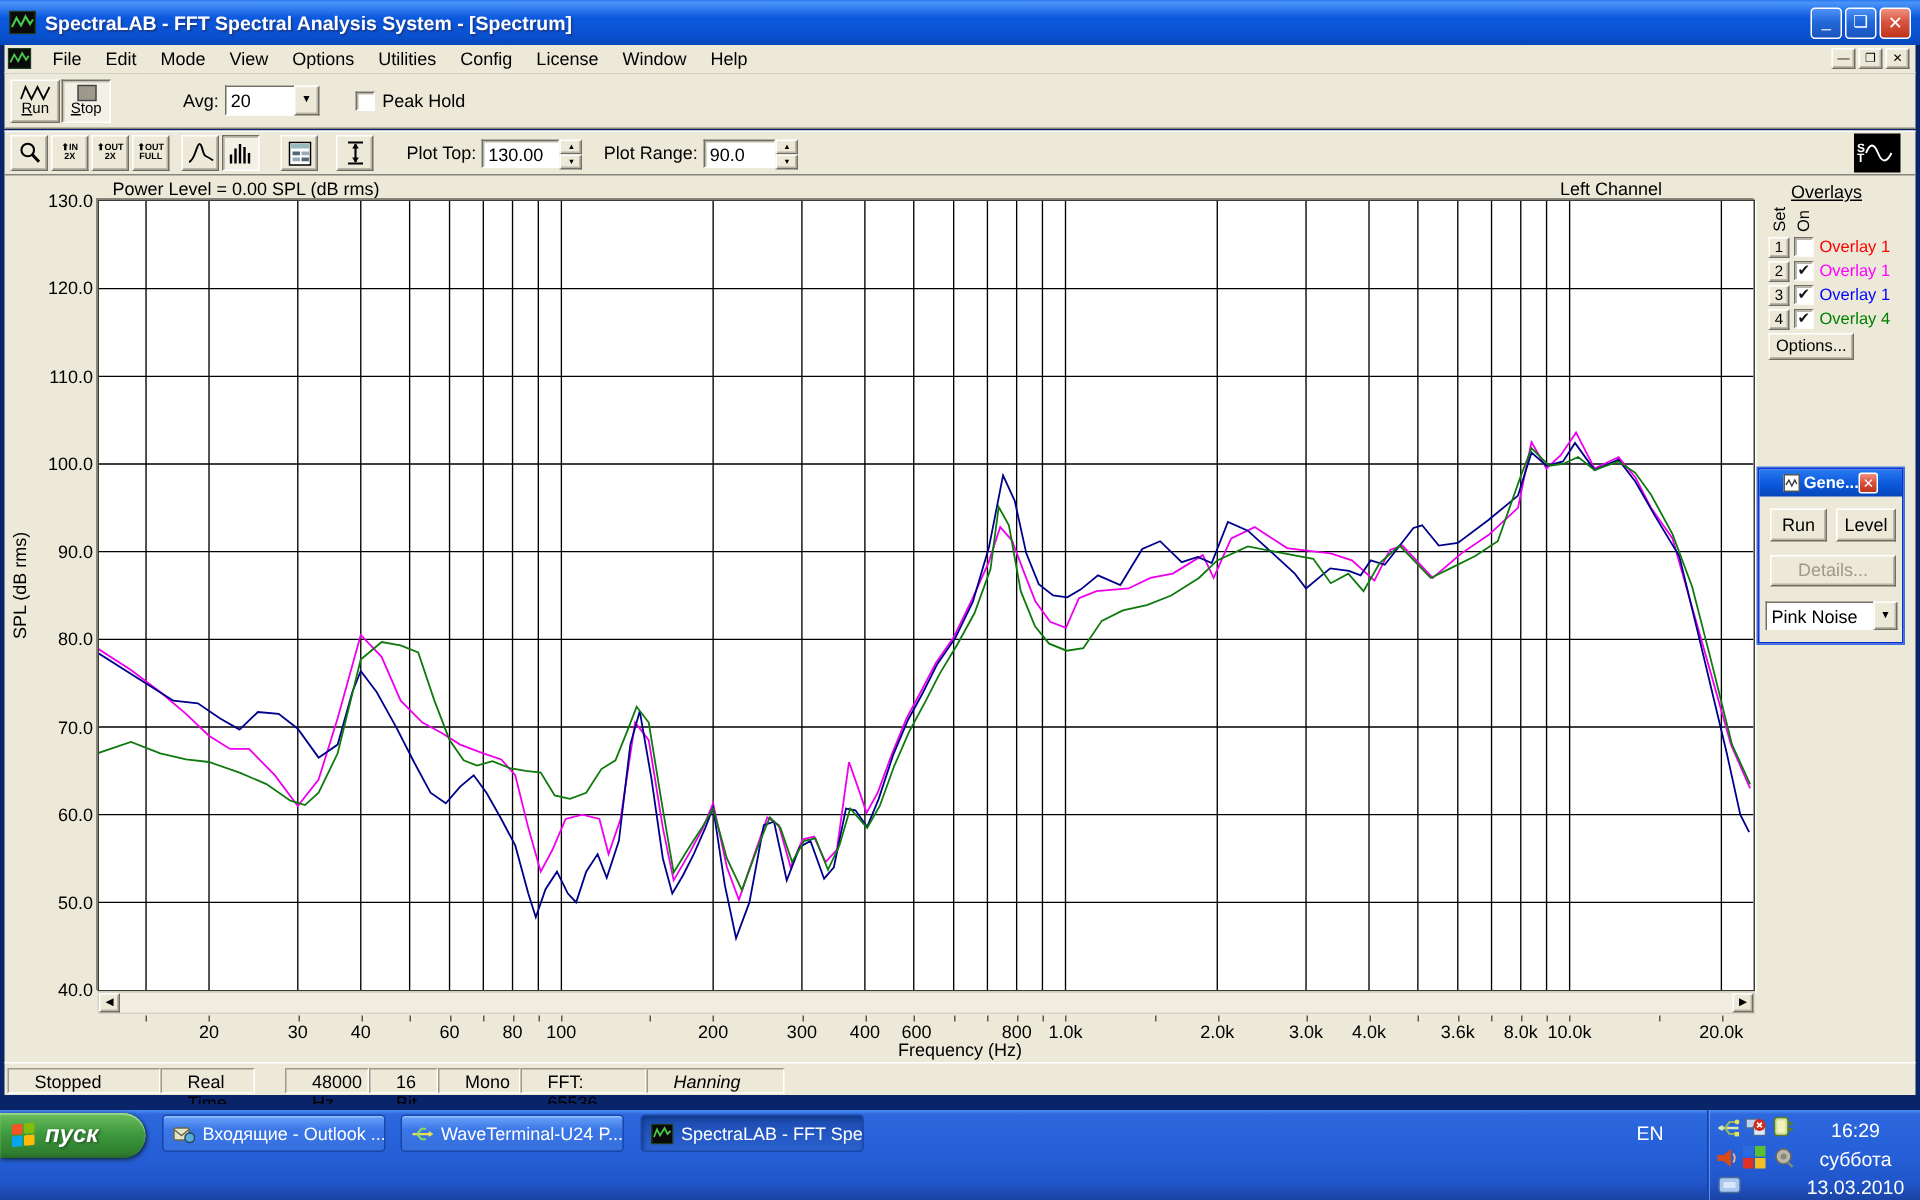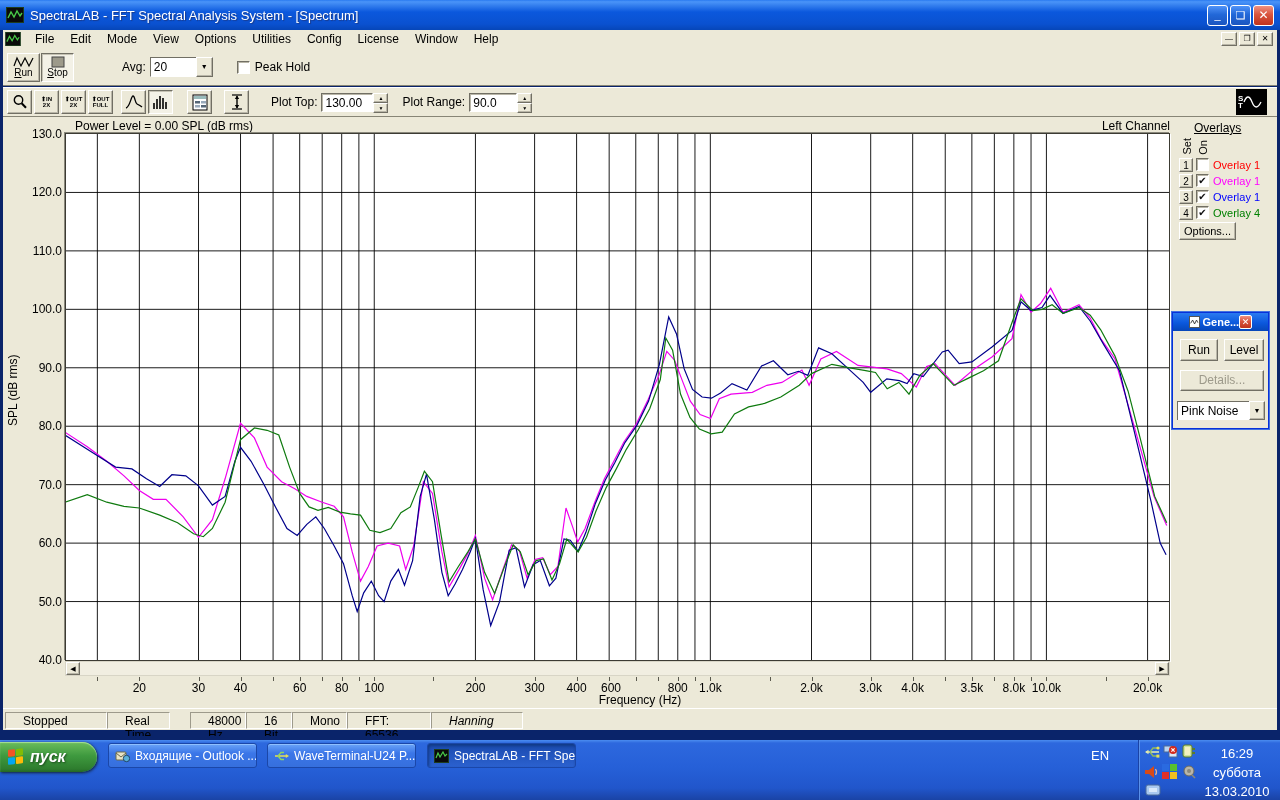--- a/index.html
+++ b/index.html
@@ -15,21 +15,21 @@
     border-right:1px solid #ffffff; border-bottom:1px solid #ffffff;
     box-shadow: inset 1px 1px 0 #c5c2b4; }
   .sunken { background:#ffffff; border-top:1px solid #716f64; border-left:1px solid #716f64;
     border-right:1px solid #ffffff; border-bottom:1px solid #ffffff;
     box-shadow: inset 1px 1px 0 #b9b6a8; }
   .abs { position:absolute; }
 
   #titlebar { left:0; top:0; width:1280px; height:30px;
     background:linear-gradient(180deg,#2a7af0 0%,#4a94f8 6%,#0b58dd 40%,#0a51d0 80%,#0646b8 100%);
     display:flex; align-items:center; padding:0 6px; }
-  #titlebar .title { color:#fff; font-weight:normal; font-size:13px; margin-left:6px;
+  #titlebar .title { color:#fff; font-weight:bold; font-size:13px; margin-left:6px;
     text-shadow:1px 1px 1px #1a3a8a; }
   .tb-btns { margin-left:auto; display:flex; gap:2px; }
   .tb-btn { width:21px; height:21px; border:1px solid #fff; border-radius:3px; color:#fff;
     font-size:11px; line-height:19px; text-align:center;
     background:linear-gradient(180deg,#5093f8,#2268d8 45%,#1b55c0); }
   .tb-btn.close { background:linear-gradient(180deg,#ef9180,#d9543e 45%,#c0331c); font-size:12px; }
 
   #menubar { left:3px; top:30px; width:1274px; height:19px; background:#ece9d8;
     display:flex; align-items:center; font-size:12px; color:#000; border-bottom:1px solid #ece9d8; }
   .mdi-icon { width:16px; height:14px; margin:0 6px 0 2px; }
@@ -62,21 +62,21 @@
   .spin div { flex:1; font-size:5px; line-height:8px; text-align:center; color:#000; }
   .checkbox { width:13px; height:13px; margin:0 5px 0 24px; }
   .check-mark { font-size:10px; line-height:11px; text-align:center; color:#111; }
   #gen-sync-icon { margin-left:auto; margin-right:10px; width:31px; height:26px; background:#000;
     color:#fff; display:flex; align-items:center; }
   #gen-sync-icon .st { font-size:8px; font-weight:bold; line-height:7px; padding-left:2px; }
 
   
   #main { left:3px; top:117px; width:1274px; height:591px; background:#ece9d8; }
   #power-level { left:75px; top:119px; font-size:12px; color:#000; }
-  #left-channel { left:1040px; top:119px; width:130px; text-align:right; font-size:12px; color:#000; }
+  #left-channel { left:1040px; top:119px; width:130px; font-size:12px; color:#000; }
   #plot-frame { left:65px; top:133px; width:1105px; height:528px; background:#fff;
     border:1px solid #3c3b33; box-shadow:-1px -1px 0 #8a887c, 1px 1px 0 #ffffff; }
   #plot-svg { position:absolute; left:0; top:0; }
   #ylabel { left:6px; top:310px; width:16px; height:160px; font-size:12px; color:#000;
     writing-mode:vertical-rl; transform:rotate(180deg); text-align:center; }
   .ytick { position:absolute; left:20px; width:42px; text-align:right; font-size:12px; color:#000; }
   #xscroll { left:65px; top:661px; width:1105px; height:15px; background:#f1eee1;
     border:1px solid #d8d5c6; display:flex; justify-content:space-between; }
   .scroll-btn { width:14px; height:13px; font-size:7px; line-height:12px; text-align:center; color:#000; }
   .xtickmark { position:absolute; top:677px; width:1px; height:4px; background:#5a594e; }
@@ -394,21 +394,21 @@
       <span class="xtick" style="left: 374.258px;">100</span>
       <span class="xtick" style="left: 475.428px;">200</span>
       <span class="xtick" style="left: 534.609px;">300</span>
       <span class="xtick" style="left: 576.598px;">400</span>
       <span class="xtick" style="left: 611px;">600</span>
       <span class="xtick" style="left: 677.769px;">800</span>
       <span class="xtick" style="left: 710.338px;">1.0k</span>
       <span class="xtick" style="left: 811.508px;">2.0k</span>
       <span class="xtick" style="left: 870.689px;">3.0k</span>
       <span class="xtick" style="left: 912.679px;">4.0k</span>
-      <span class="xtick" style="left: 971.86px;">3.5k</span>
+      <span class="xtick" style="left: 971.86px;">3.6k</span>
       <span class="xtick" style="left: 1013.85px;">8.0k</span>
       <span class="xtick" style="left: 1046.42px;">10.0k</span>
       <span class="xtick" style="left: 1147.59px;">20.0k</span>
     </div>
   <div id="xlabel" class="abs">Frequency (Hz)</div>
 
   <span id="overlays-title" class="abs">Overlays</span>
   <span class="rot-lbl" style="left:1181px; top:138px;">Set</span>
   <span class="rot-lbl" style="left:1197px; top:140px;">On</span>
   <div id="overlay-rows">

